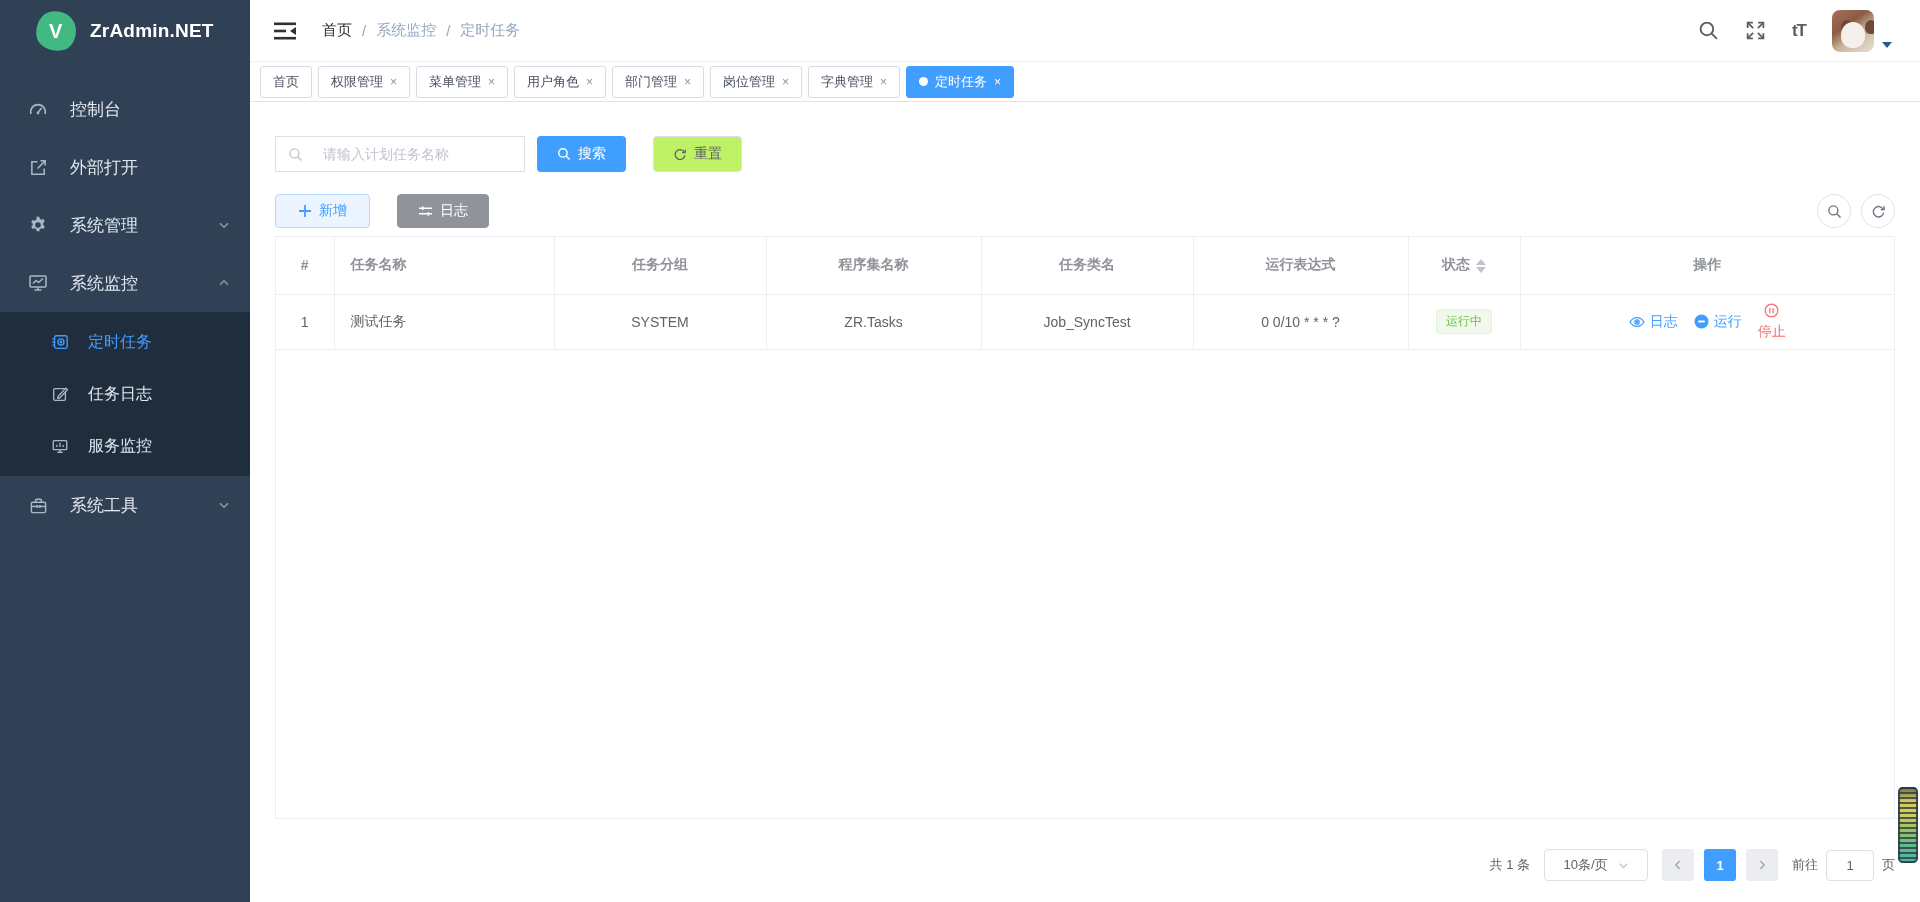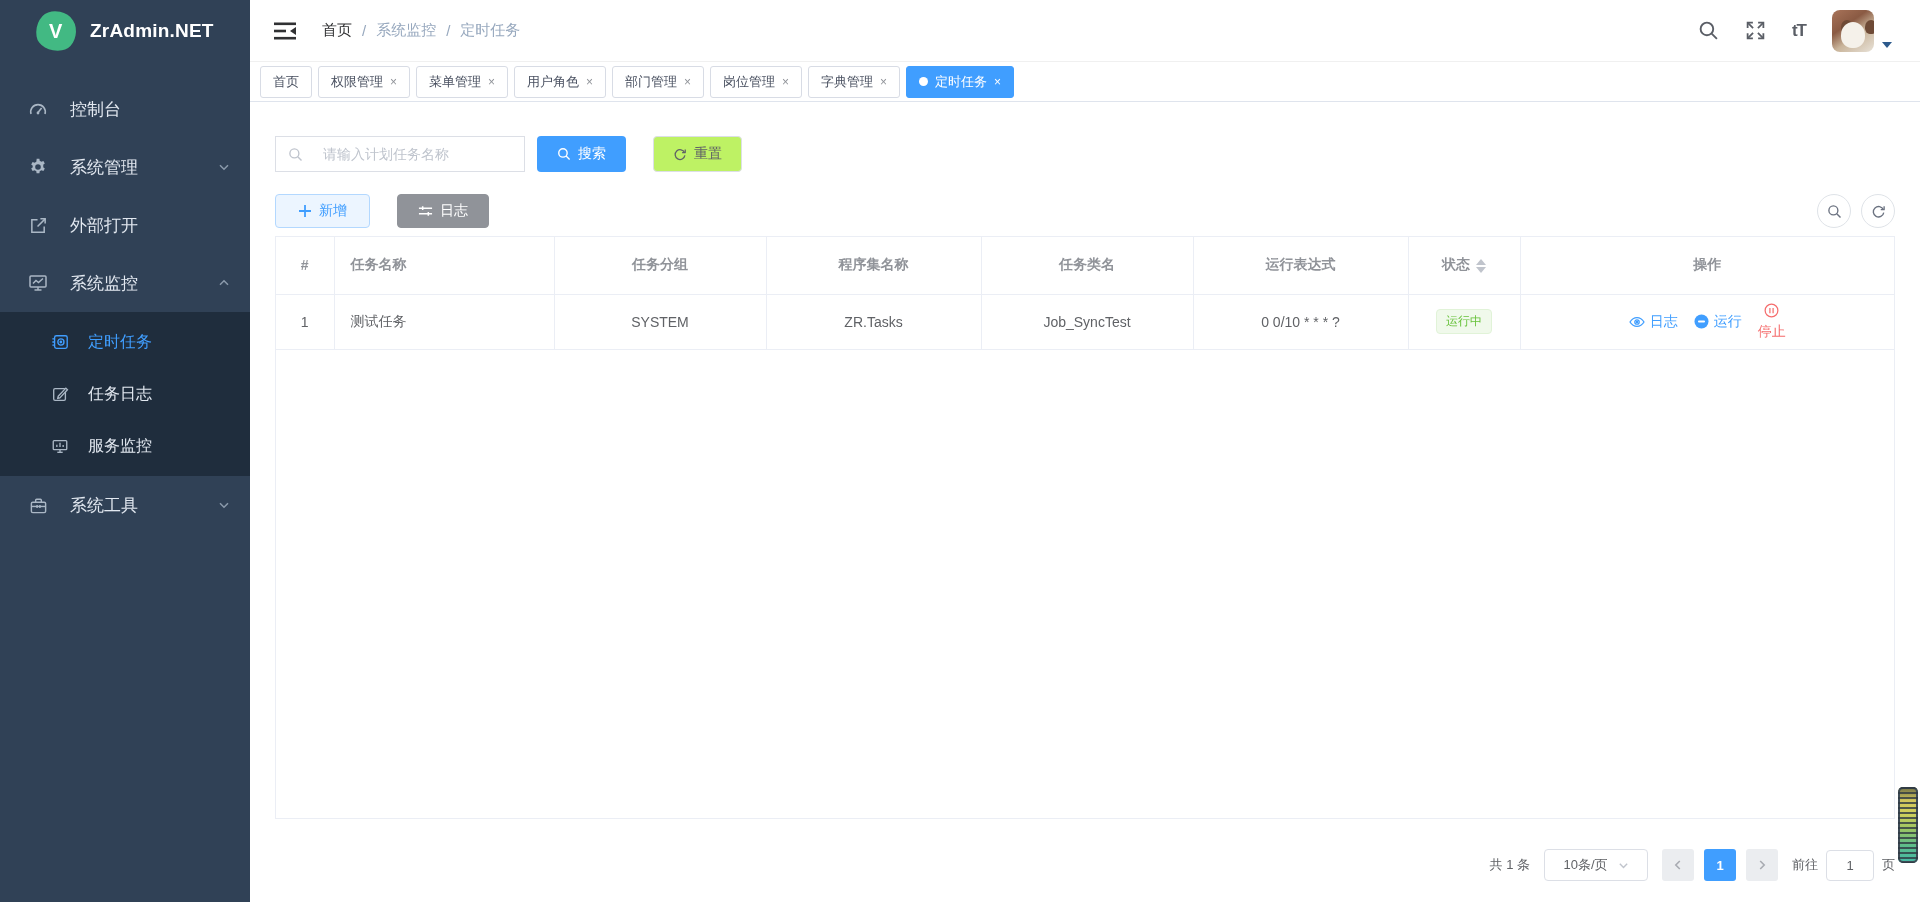--- a/index.html
+++ b/index.html
@@ -139,41 +139,41 @@
             <path d="M3 15a7.3 7.3 0 1 1 14 0"></path>
               <path d="M10 13.4 13.6 9"></path>
               <circle cx="10" cy="14" r="1.4" fill="currentColor" stroke="none"></circle>
           </svg>
         </span>
         <span class="mi-label">控制台</span>
       </div>
 
       <div class="menu-item">
         <span class="mi-icon">
+          <svg width="19" height="19" viewBox="0 0 20 20" fill="none" stroke="currentColor" stroke-width="1.6">
+            <path d="M16 11v6H3V4h6"></path>
+              <path d="M12 3h5v5"></path>
+              <path d="M17 3l-8 8"></path>
+          </svg>
+        </span>
+        <span class="mi-label">外部打开</span>
+      </div>
+
+      <div class="menu-item">
+        <span class="mi-icon">
           <svg width="20" height="20" viewBox="0 0 20 20" fill="currentColor">
             <path d="M8.6 1.8h2.8l.4 2.1c.6.2 1.1.5 1.6.9l2-.8 1.4 2.4-1.6 1.4c.1.3.1.7.1 1.2s0 .9-.1 1.2l1.6 1.4-1.4 2.4-2-.8c-.5.4-1 .7-1.6.9l-.4 2.1H8.6l-.4-2.1c-.6-.2-1.1-.5-1.6-.9l-2 .8-1.4-2.4 1.6-1.4C4.7 10.9 4.7 10.5 4.7 10s0-.9.1-1.2L3.2 7.4l1.4-2.4 2 .8c.5-.4 1-.7 1.6-.9l.4-2.1zM10 7.2A2.8 2.8 0 1 0 10 12.8 2.8 2.8 0 0 0 10 7.2z"></path>
           </svg>
         </span>
         <span class="mi-label">系统管理</span>
         <span class="chev">
           <svg width="12" height="12" viewBox="0 0 12 12" fill="none" stroke="currentColor" stroke-width="1.5">
               <path d="M2 4.2 6 8.2 10 4.2"></path>
             </svg>
         </span>
-      </div>
-
-      <div class="menu-item">
-        <span class="mi-icon">
-          <svg width="19" height="19" viewBox="0 0 20 20" fill="none" stroke="currentColor" stroke-width="1.6">
-            <path d="M16 11v6H3V4h6"></path>
-              <path d="M12 3h5v5"></path>
-              <path d="M17 3l-8 8"></path>
-          </svg>
-        </span>
-        <span class="mi-label">外部打开</span>
       </div>
 
       <div class="menu-item">
         <span class="mi-icon">
           <svg width="20" height="20" viewBox="0 0 20 20" fill="none" stroke="currentColor" stroke-width="1.5">
             <rect x="2" y="3" width="16" height="11" rx="1"></rect>
               <path d="M5 10.5 8 7.5 10.5 9.5 15 5.5"></path>
               <path d="M10 14v3"></path>
               <path d="M6.5 17h7"></path>
           </svg>

